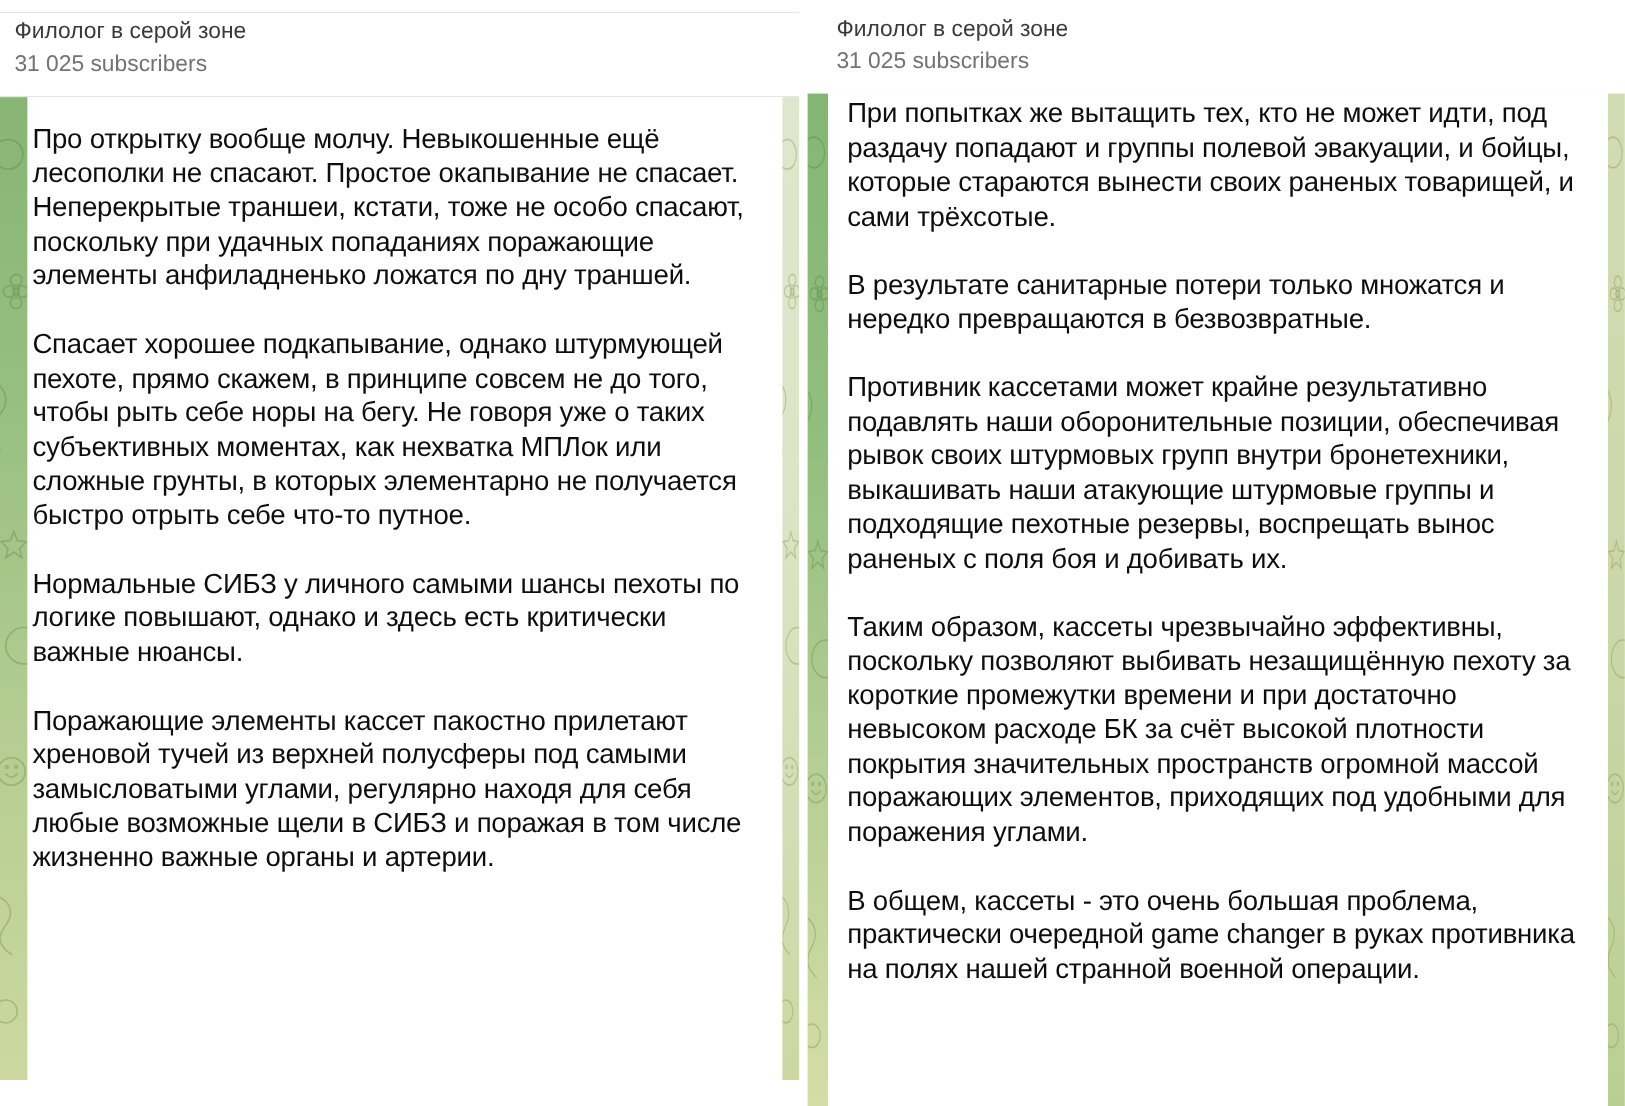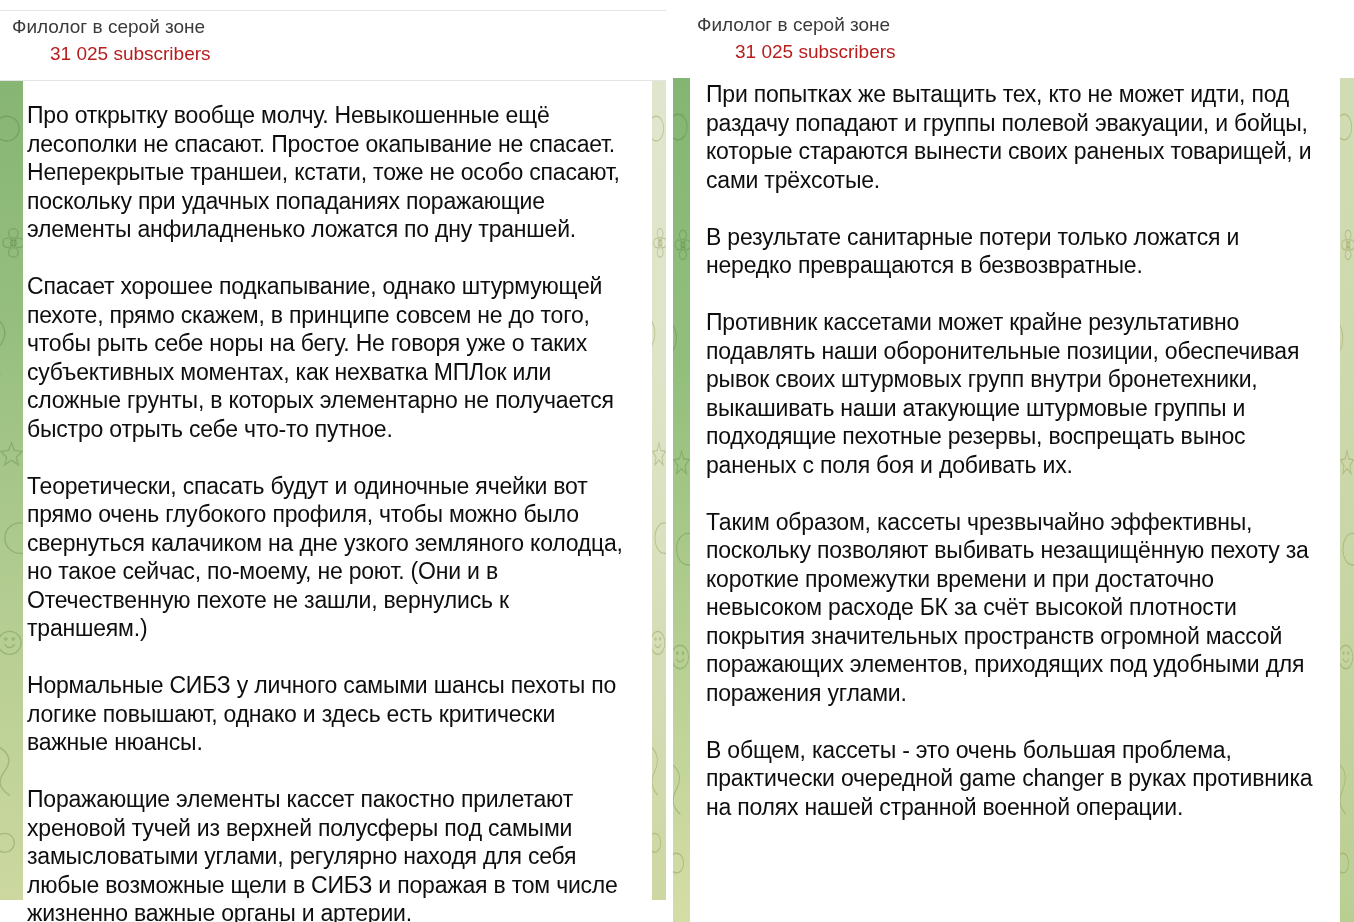--- a/index.html
+++ b/index.html
@@ -14,21 +14,21 @@
   .topline{position:absolute;left:0;right:0;top:10px;height:1px;background:#e4e4e4;}
 
   .chan-header{position:absolute;left:0;right:0;background:#ffffff;}
   #left-panel .chan-header{top:11px;height:69px;border-bottom:1px solid #e4e4e4;}
   #right-panel .chan-header{top:0;height:78px;border-bottom:1px solid #f0f0f0;}
 
   .chan-title{
     position:absolute;font-size:19px;font-weight:400;color:#3a3a3a;line-height:22px;white-space:nowrap;
   }
   .chan-subs{
-    position:absolute;font-size:19px;font-weight:400;color:#b91c1c;line-height:22px;white-space:nowrap;margin-left:38px;
+    position:absolute;font-size:19px;font-weight:400;color:#737373;line-height:22px;white-space:nowrap;
   }
   #left-panel .chan-title{left:12px;top:5px;}
   #left-panel .chan-subs{left:12px;top:32px;}
   #right-panel .chan-title{left:24px;top:14px;}
   #right-panel .chan-subs{left:24px;top:41px;}
 
   .chat{position:absolute;left:0;right:0;background:#ffffff;}
   #left-panel .chat{top:81px;height:819px;}
   #right-panel .chat{top:78px;bottom:0;}
 
@@ -95,21 +95,20 @@
   <div class="chat">
     <div class="strip strip-l doodle-dark">
       <svg viewBox="0 0 24 860" preserveAspectRatio="none">
           <use href="#doodles"></use>
         </svg>
     </div>
 
     <div class="bubble">
       <p>Про открытку вообще молчу. Невыкошенные ещё лесополки не спасают. Простое окапывание не спасает. Неперекрытые траншеи, кстати, тоже не особо спасают, поскольку при удачных попаданиях поражающие элементы анфиладненько ложатся по дну траншей.</p>
       <p>Спасает хорошее подкапывание, однако штурмующей пехоте, прямо скажем, в принципе совсем не до того, чтобы рыть себе норы на бегу. Не говоря уже о таких субъективных моментах, как нехватка МПЛок или сложные грунты, в которых элементарно не получается быстро отрыть себе что-то путное.</p>
-      <p>Теоретически, спасать будут и одиночные ячейки вот прямо очень глубокого профиля, чтобы можно было свернуться калачиком на дне узкого земляного колодца, но такое сейчас, по-моему, не роют. (Они и в Отечественную пехоте не зашли, вернулись к траншеям.)</p>
       <p>Нормальные СИБЗ у личного самыми шансы пехоты по логике повышают, однако и здесь есть критически важные нюансы.</p>
       <p>Поражающие элементы кассет пакостно прилетают хреновой тучей из верхней полусферы под самыми замысловатыми углами, регулярно находя для себя любые возможные щели в СИБЗ и поражая в том числе жизненно важные органы и артерии.</p>
     </div>
 
     <div class="strip strip-r doodle-pale">
       <svg viewBox="0 0 24 860" preserveAspectRatio="none">
           <use href="#doodles"></use>
         </svg>
     </div>
   </div>
@@ -123,21 +122,21 @@
 
   <div class="chat">
     <div class="strip strip-l doodle-dark">
       <svg viewBox="0 0 24 860" preserveAspectRatio="none">
           <use href="#doodles"></use>
         </svg>
     </div>
 
     <div class="bubble">
       <p>При попытках же вытащить тех, кто не может идти, под раздачу попадают и группы полевой эвакуации, и бойцы, которые стараются вынести своих раненых товарищей, и сами трёхсотые.</p>
-      <p>В результате санитарные потери только ложатся и нередко превращаются в безвозвратные.</p>
+      <p>В результате санитарные потери только множатся и нередко превращаются в безвозвратные.</p>
       <p>Противник кассетами может крайне результативно подавлять наши оборонительные позиции, обеспечивая рывок своих штурмовых групп внутри бронетехники, выкашивать наши атакующие штурмовые группы и подходящие пехотные резервы, воспрещать вынос раненых с поля боя и добивать их.</p>
       <p>Таким образом, кассеты чрезвычайно эффективны, поскольку позволяют выбивать незащищённую пехоту за короткие промежутки времени и при достаточно невысоком расходе БК за счёт высокой плотности покрытия значительных пространств огромной массой поражающих элементов, приходящих под удобными для поражения углами.</p>
       <p>В общем, кассеты - это очень большая проблема, практически очередной game changer в руках противника на полях нашей странной военной операции.</p>
     </div>
 
     <div class="strip strip-r doodle-pale">
       <svg viewBox="0 0 24 860" preserveAspectRatio="none">
           <use href="#doodles"></use>
         </svg>
     </div>

